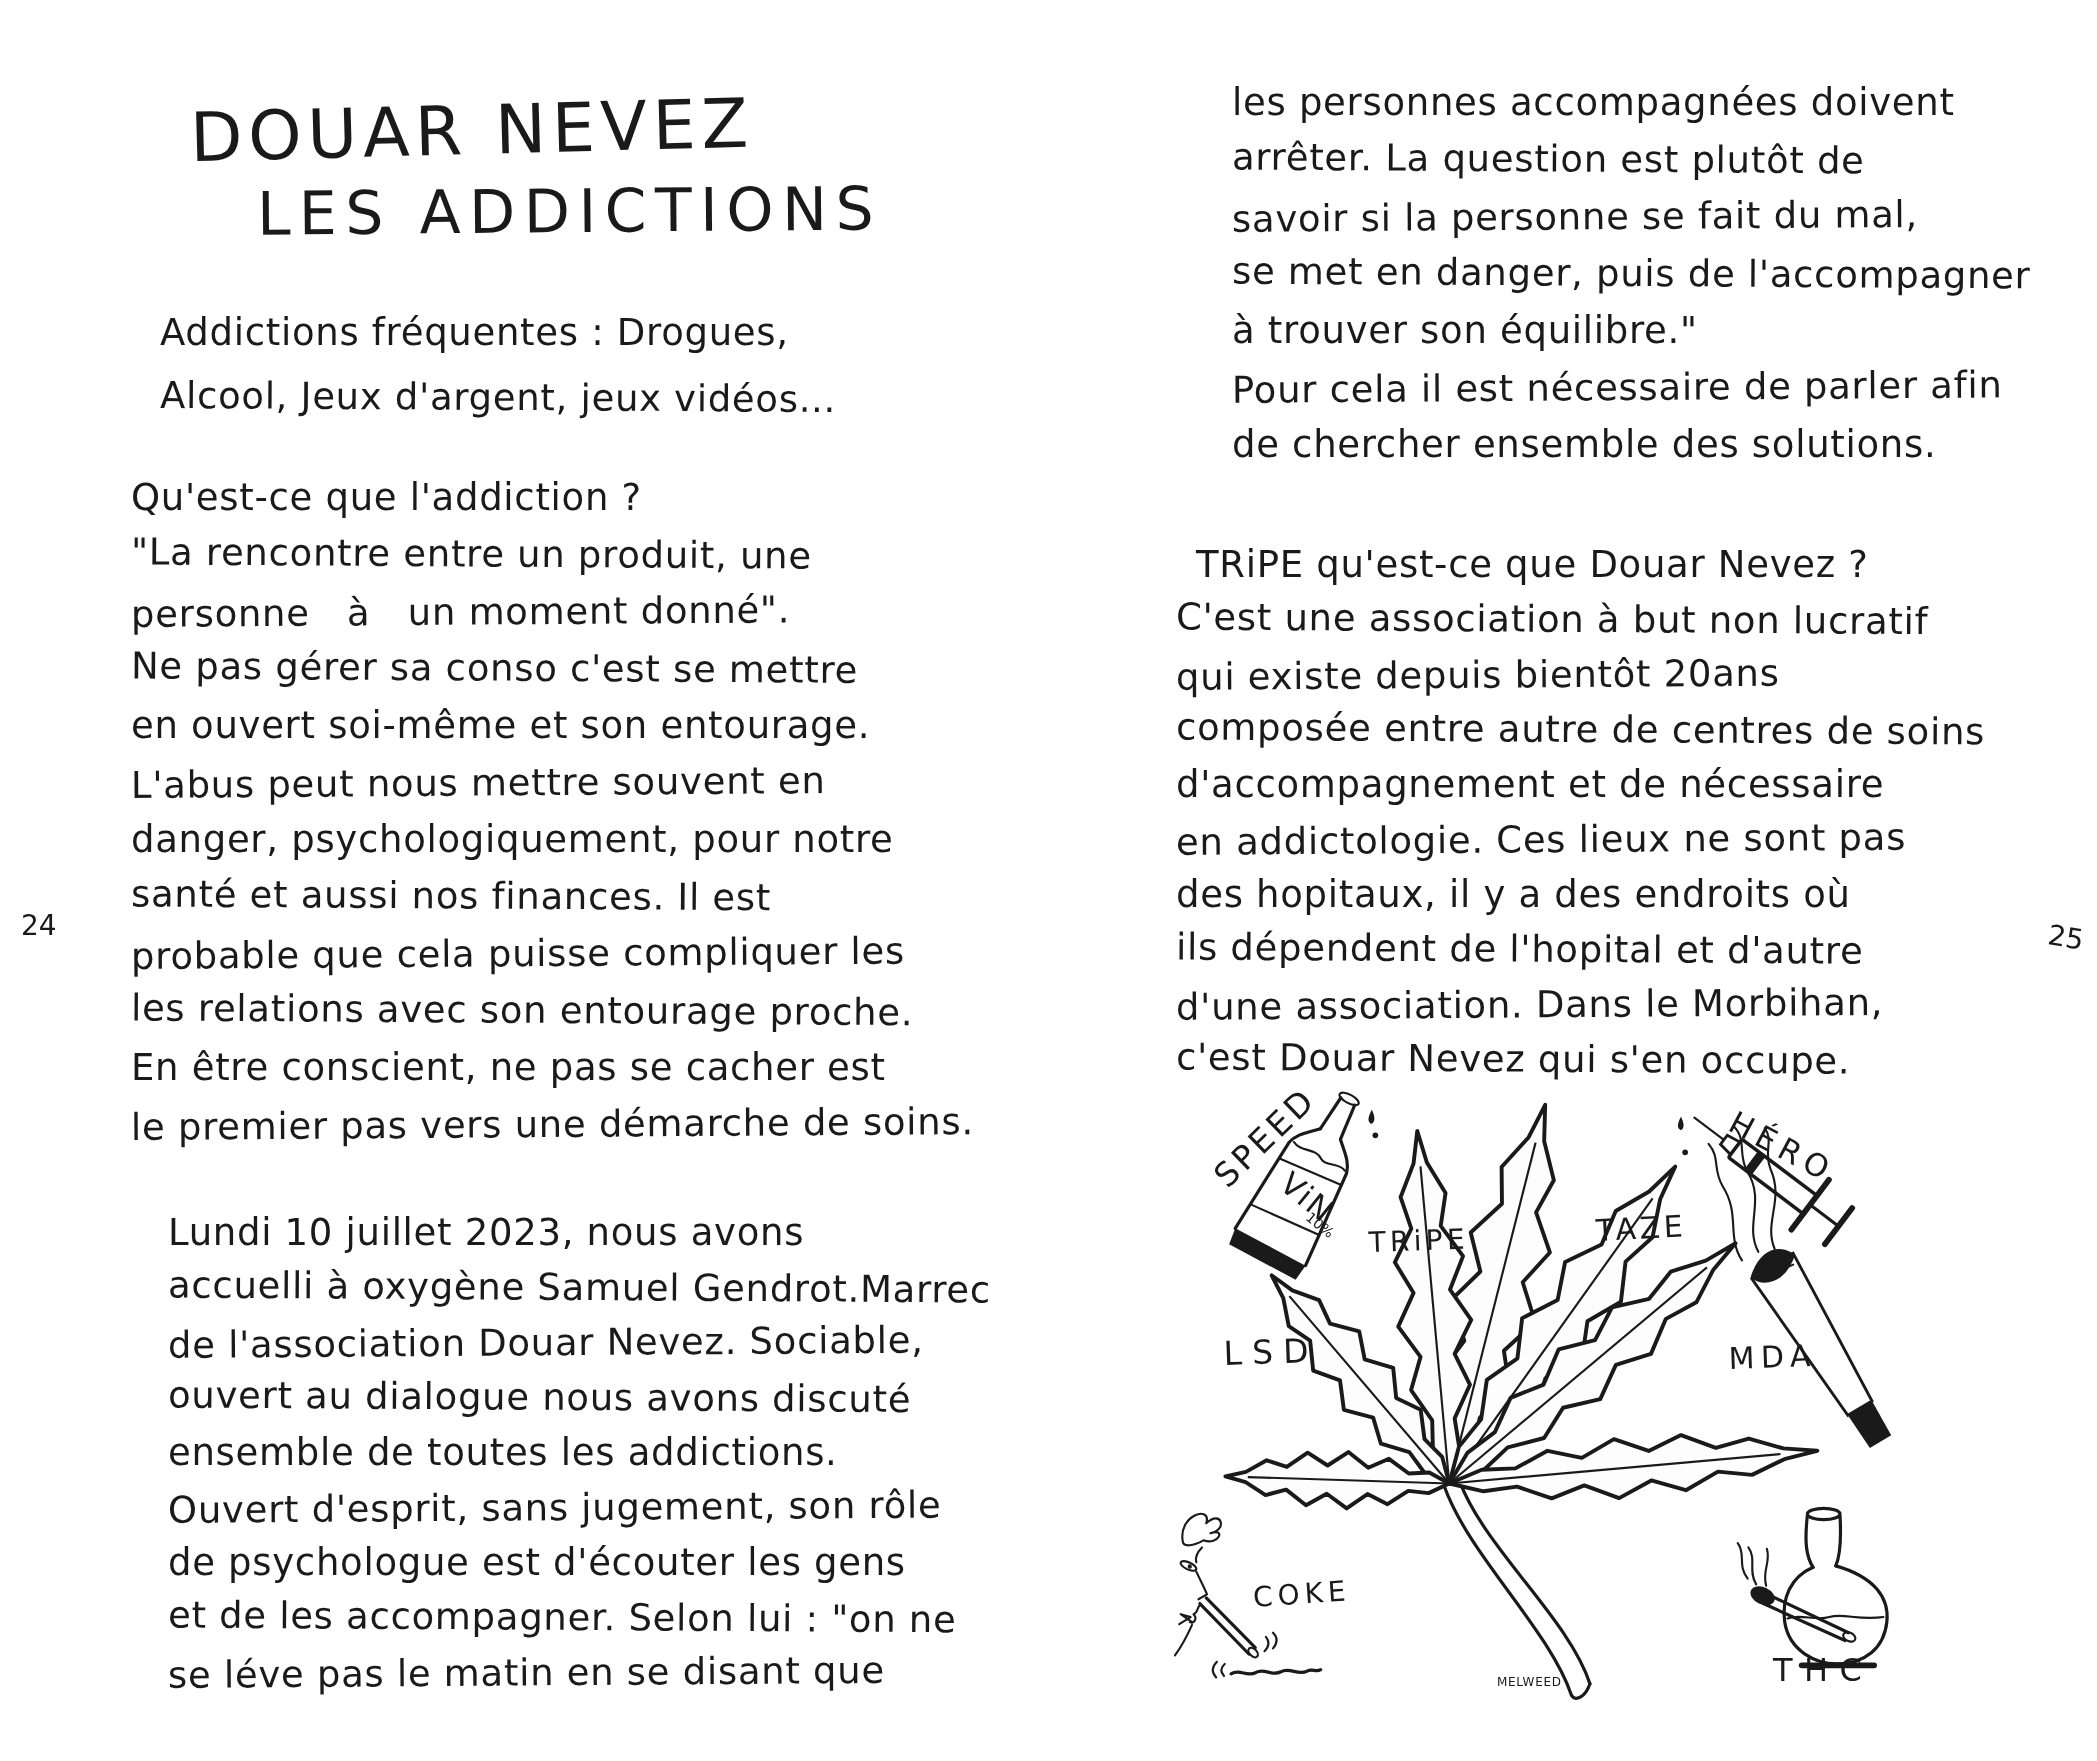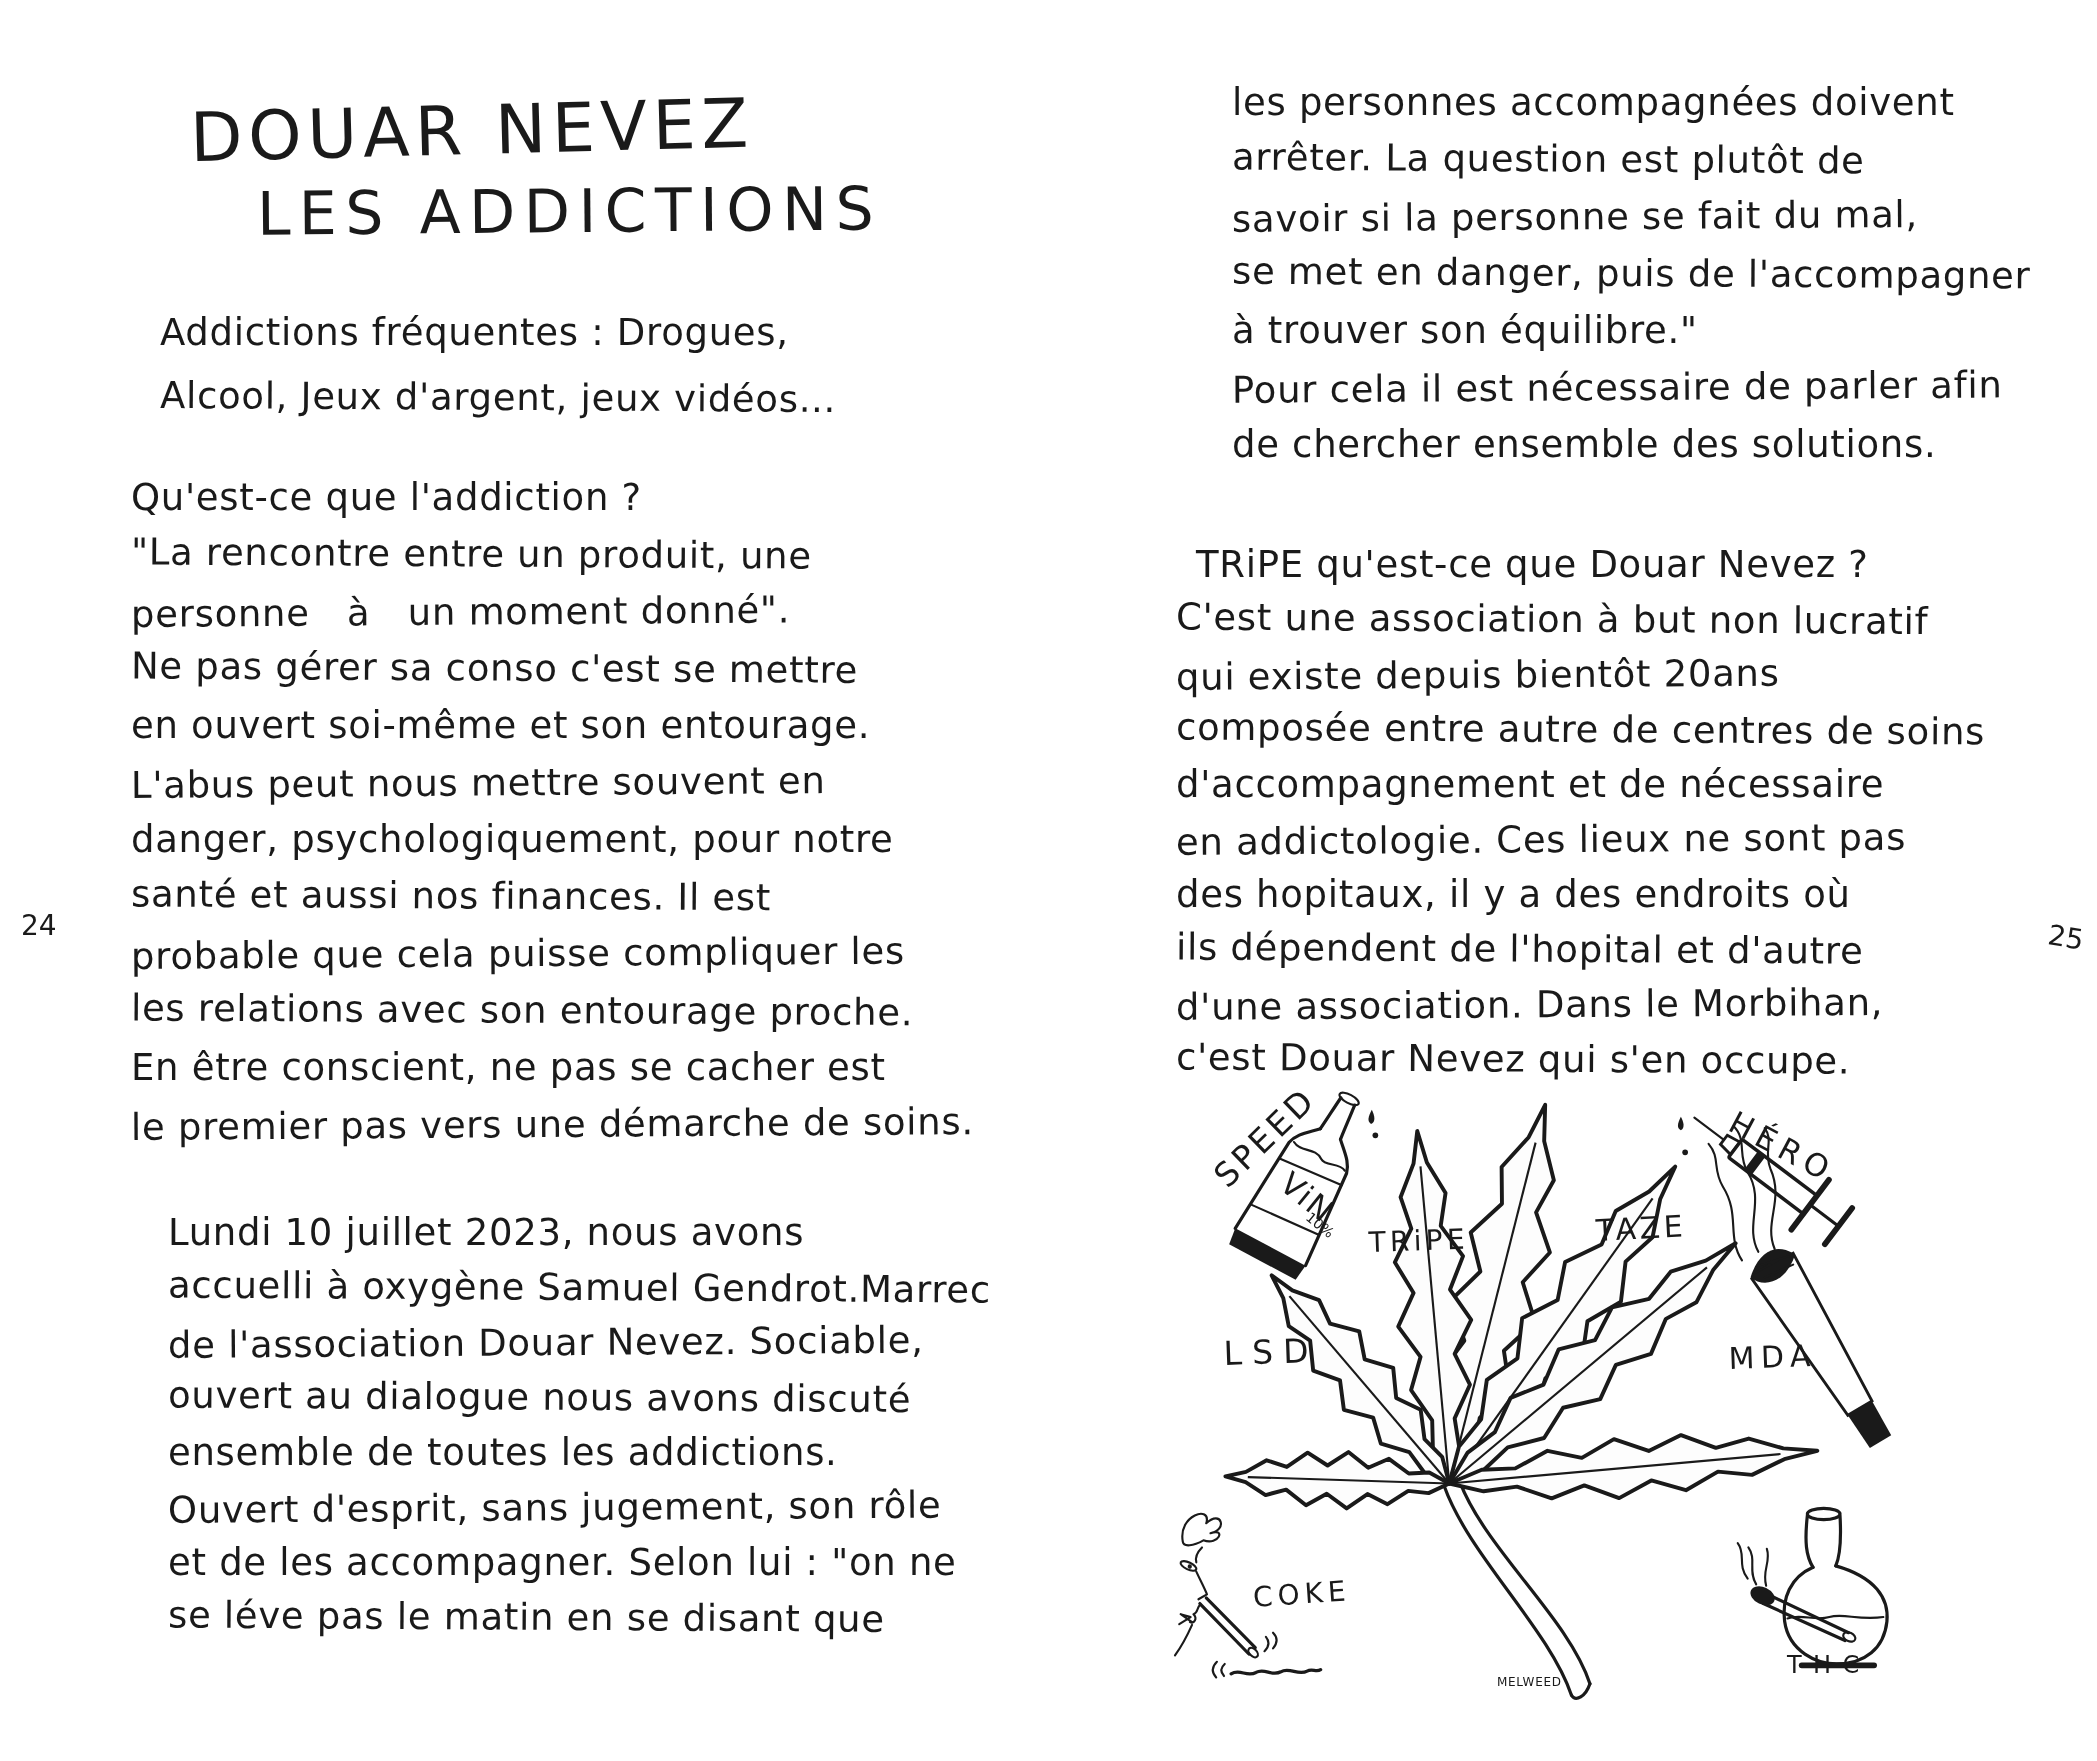--- a/index.html
+++ b/index.html
@@ -56,20 +56,21 @@
       <span class="ln">le premier pas vers une démarche de soins.</span>
     </div>
 
     <div class="tb lh78" style="left:124px; top:1205px;margin-left:44px;">
       <span class="ln">Lundi 10 juillet 2023, nous avons</span>
       <span class="ln">accuelli à oxygène Samuel Gendrot.Marrec</span>
       <span class="ln">de l'association Douar Nevez. Sociable,</span>
       <span class="ln">ouvert au dialogue nous avons discuté</span>
       <span class="ln">ensemble de toutes les addictions.</span>
       <span class="ln">Ouvert d'esprit, sans jugement, son rôle</span>
+      <span class="ln">de psychologue est d'écouter les gens</span>
       <span class="ln">et de les accompagner. Selon lui : "on ne</span>
       <span class="ln">se léve pas le matin en se disant que</span>
     </div>
 
     <div class="pageno" style="left:21px; top:909px;">24</div>
   </div>
 
   <div>
     <div class="tb" style="left:1232px; top:74px;">
       <span class="ln">les personnes accompagnées doivent</span>
@@ -193,18 +194,18 @@
 
       <span class="label" style="left:41px; top:80px; transform:rotate(-44deg); font-size:33px; letter-spacing:3.6px;">SPEED</span>
       <span class="label" style="left:131px; top:78px; transform:rotate(39deg); font-size:31px; letter-spacing:2.1px;">ViN</span>
       <span class="label" style="left:148px; top:122px; transform:rotate(39deg); font-size:14px;">10%</span>
       <span class="label" style="left:203px; top:139px; transform:rotate(-2deg); font-size:28px; letter-spacing:4.3px;">TRiPE</span>
       <span class="label" style="left:430px; top:126px; transform:rotate(-3deg); font-size:30px; letter-spacing:3.6px;">TAZE</span>
       <span class="label" style="left:575px; top:17px; transform:rotate(28deg); font-size:31px; letter-spacing:6.4px;">HÉRO</span>
       <span class="label" style="left:58px; top:247px; transform:rotate(-2deg); font-size:33px; letter-spacing:10px;">LSD</span>
       <span class="label" style="left:563px; top:254px; transform:rotate(-2deg); font-size:30px; letter-spacing:6.4px;">MDA</span>
       <span class="label" style="left:87px; top:494px; transform:rotate(-4deg); font-size:28px; letter-spacing:5px;">COKE</span>
-      <span class="label" style="left:622px; top:564px; font-size:24px; letter-spacing:11.4px;text-align:right;">THC</span>
+      <span class="label" style="left:608px; top:564px; font-size:32px; letter-spacing:11.4px;text-align:right;">THC</span>
       <span class="label" style="left:332px; top:588px; font-size:12px; letter-spacing:0.7px;">MELWEED</span>
     </div>
   </div>
 </div>
 
 
 </body></html>

